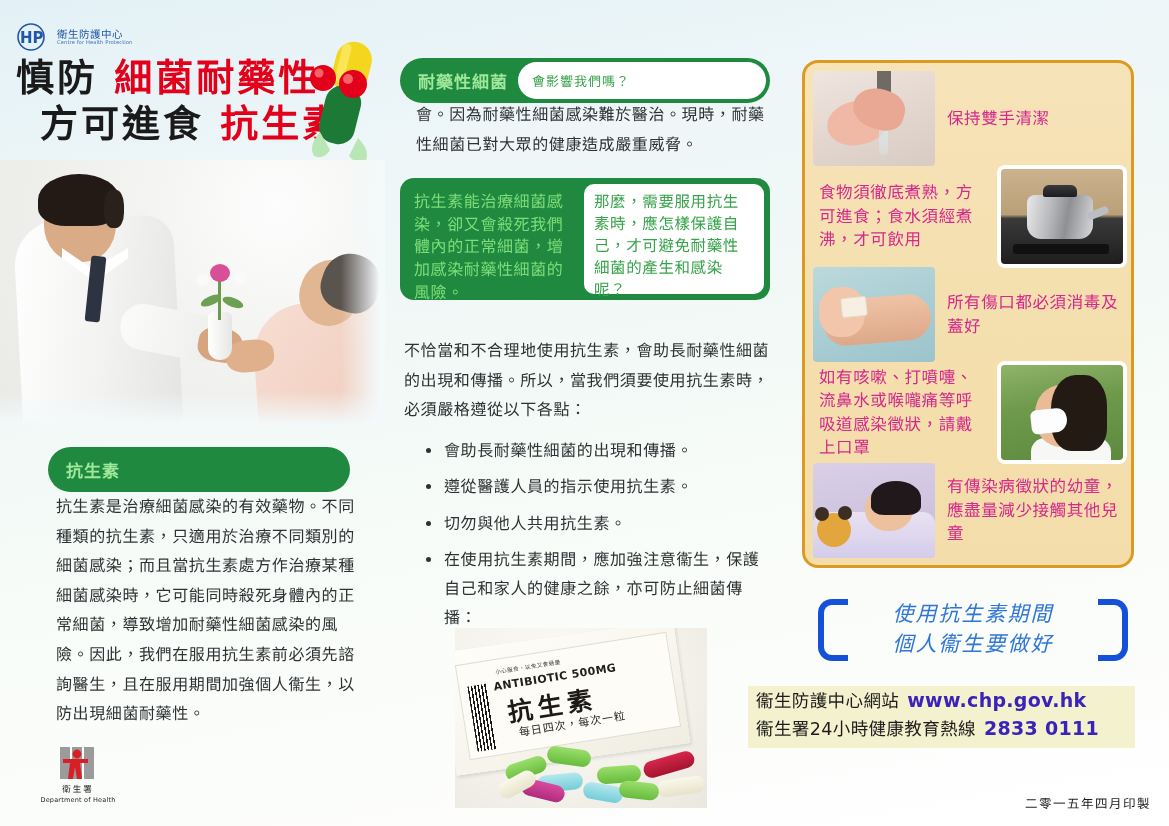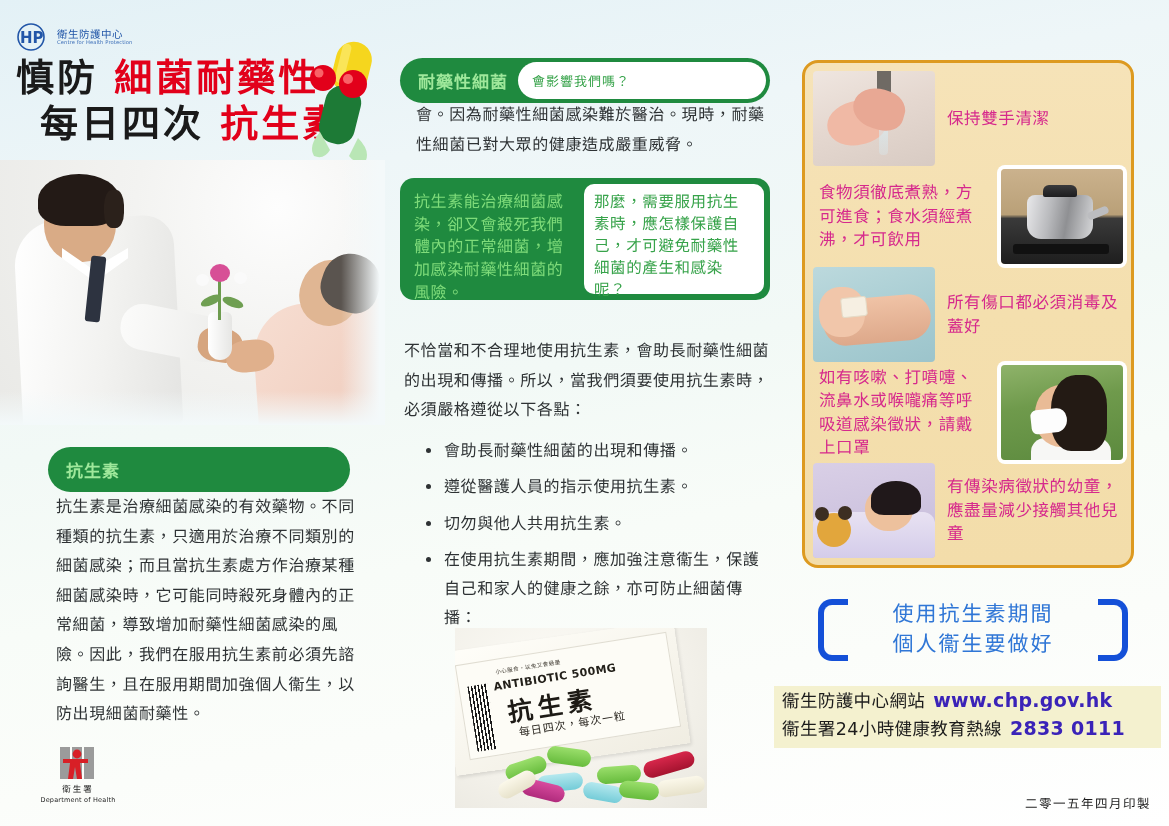--- a/index.html
+++ b/index.html
@@ -489,26 +489,27 @@
   .brk-r { border-left: none;  border-radius: 0 14px 14px 0; }
   #slogan-text {
     flex: 1;
     text-align: center;
     color: #2f76d6;
     font-size: 21px;
     line-height: 1.42;
     letter-spacing: 2px;
     padding: 0 6px;
     white-space: nowrap;
+    font-style: italic;
   }
 
   
   #contact-band {
     position: absolute;
-    left: 774px; top: 686px;
+    left: 748px; top: 686px;
     width: 387px; height: 62px;
     background: #f4f1cf;
     padding: 4px 6px 11px 8px;
     display: flex; flex-direction: column; justify-content: center; gap: 3px;
   }
   .contact-line {
     display: flex; align-items: baseline; gap: 8px;
     white-space: nowrap;
   }
   .c-label { color: #1c1c1c; font-size: 17.5px; letter-spacing: .4px; }
@@ -550,21 +551,21 @@
       <span class="logo-cn">衛生防護中心</span>
       <span class="logo-en">Centre for Health Protection</span>
     </span>
   </div>
 
   <div id="title-block">
     <div class="title-line">
       <span class="t-black">慎防 </span><span class="t-red">細菌耐藥性</span>
     </div>
     <div class="title-line title-line-2">
-      <span class="t-black">每日四次 </span><span class="t-red">抗生素</span>
+      <span class="t-black">方可進食 </span><span class="t-red">抗生素</span>
     </div>
   </div>
 
   <div id="capsule-art">
     <svg width="92" height="130" viewBox="0 0 92 130">
       <g transform="rotate(14 46 65)">
         <rect x="30" y="6" width="36" height="52" rx="18" fill="#f5d61e"></rect>
         <rect x="30" y="52" width="36" height="58" rx="16" fill="#1d7a36"></rect>
         <rect x="34" y="10" width="9" height="40" rx="4.5" fill="#fbe96c" opacity=".75"></rect>
       </g>

